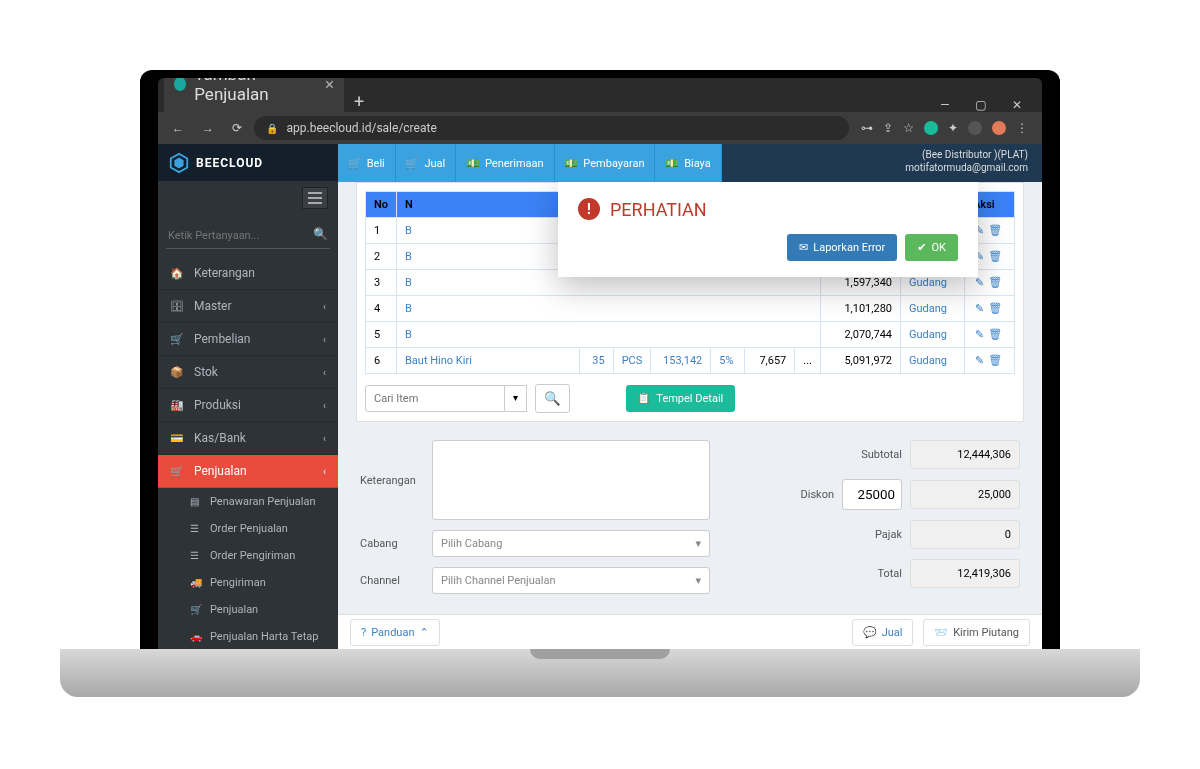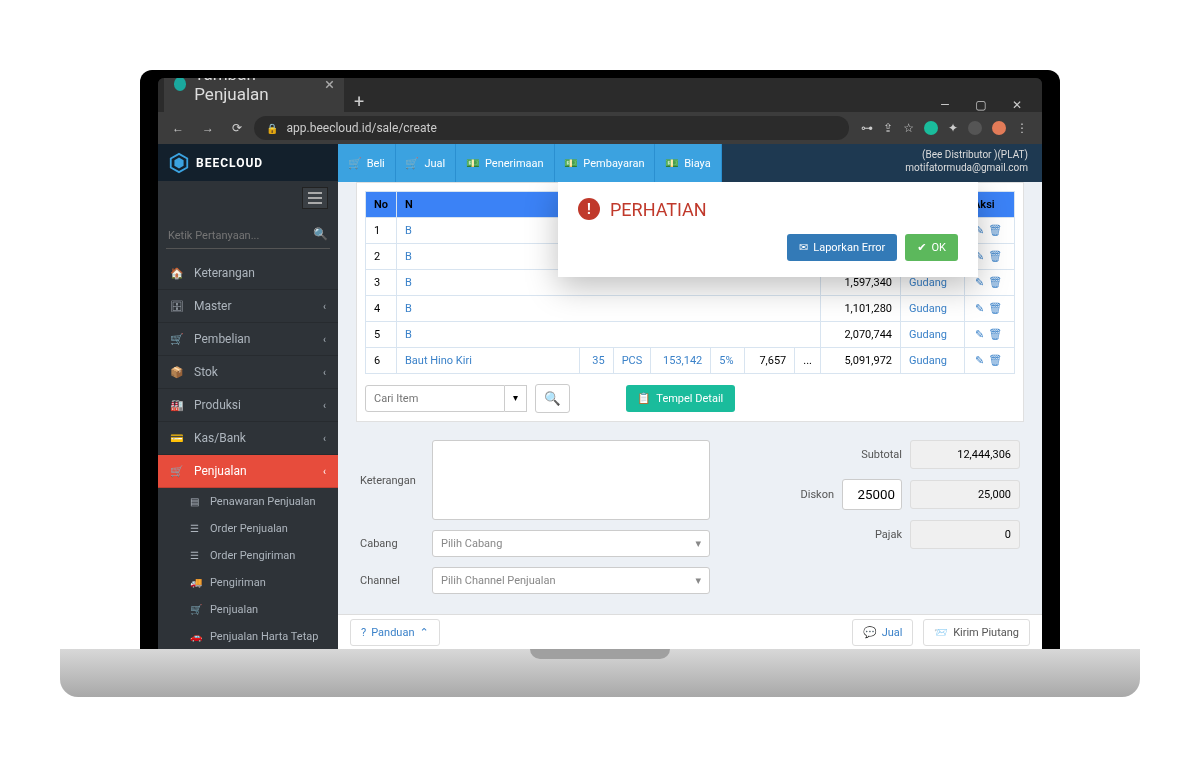--- a/index.html
+++ b/index.html
@@ -342,20 +342,24 @@
                   </div>
         <div class="rrow">
                     <label>Diskon</label>
                     <input class="inp" value="25000" style="">
                     <div class="val">25,000</div>
                   </div>
         <div class="rrow">
                     <label>Pajak</label>
                     <div class="val">0</div>
                   </div>
+        <div class="rrow">
+                    <label>Total</label>
+                    <div class="val">12,419,306</div>
+                  </div>
       </div>
     </div>
 
     <div class="modal-back">
       <div class="modal">
         <div class="mtitle">
           <div class="exmark">!</div>
           <span>PERHATIAN</span>
         </div>
         <div class="mbtns">

